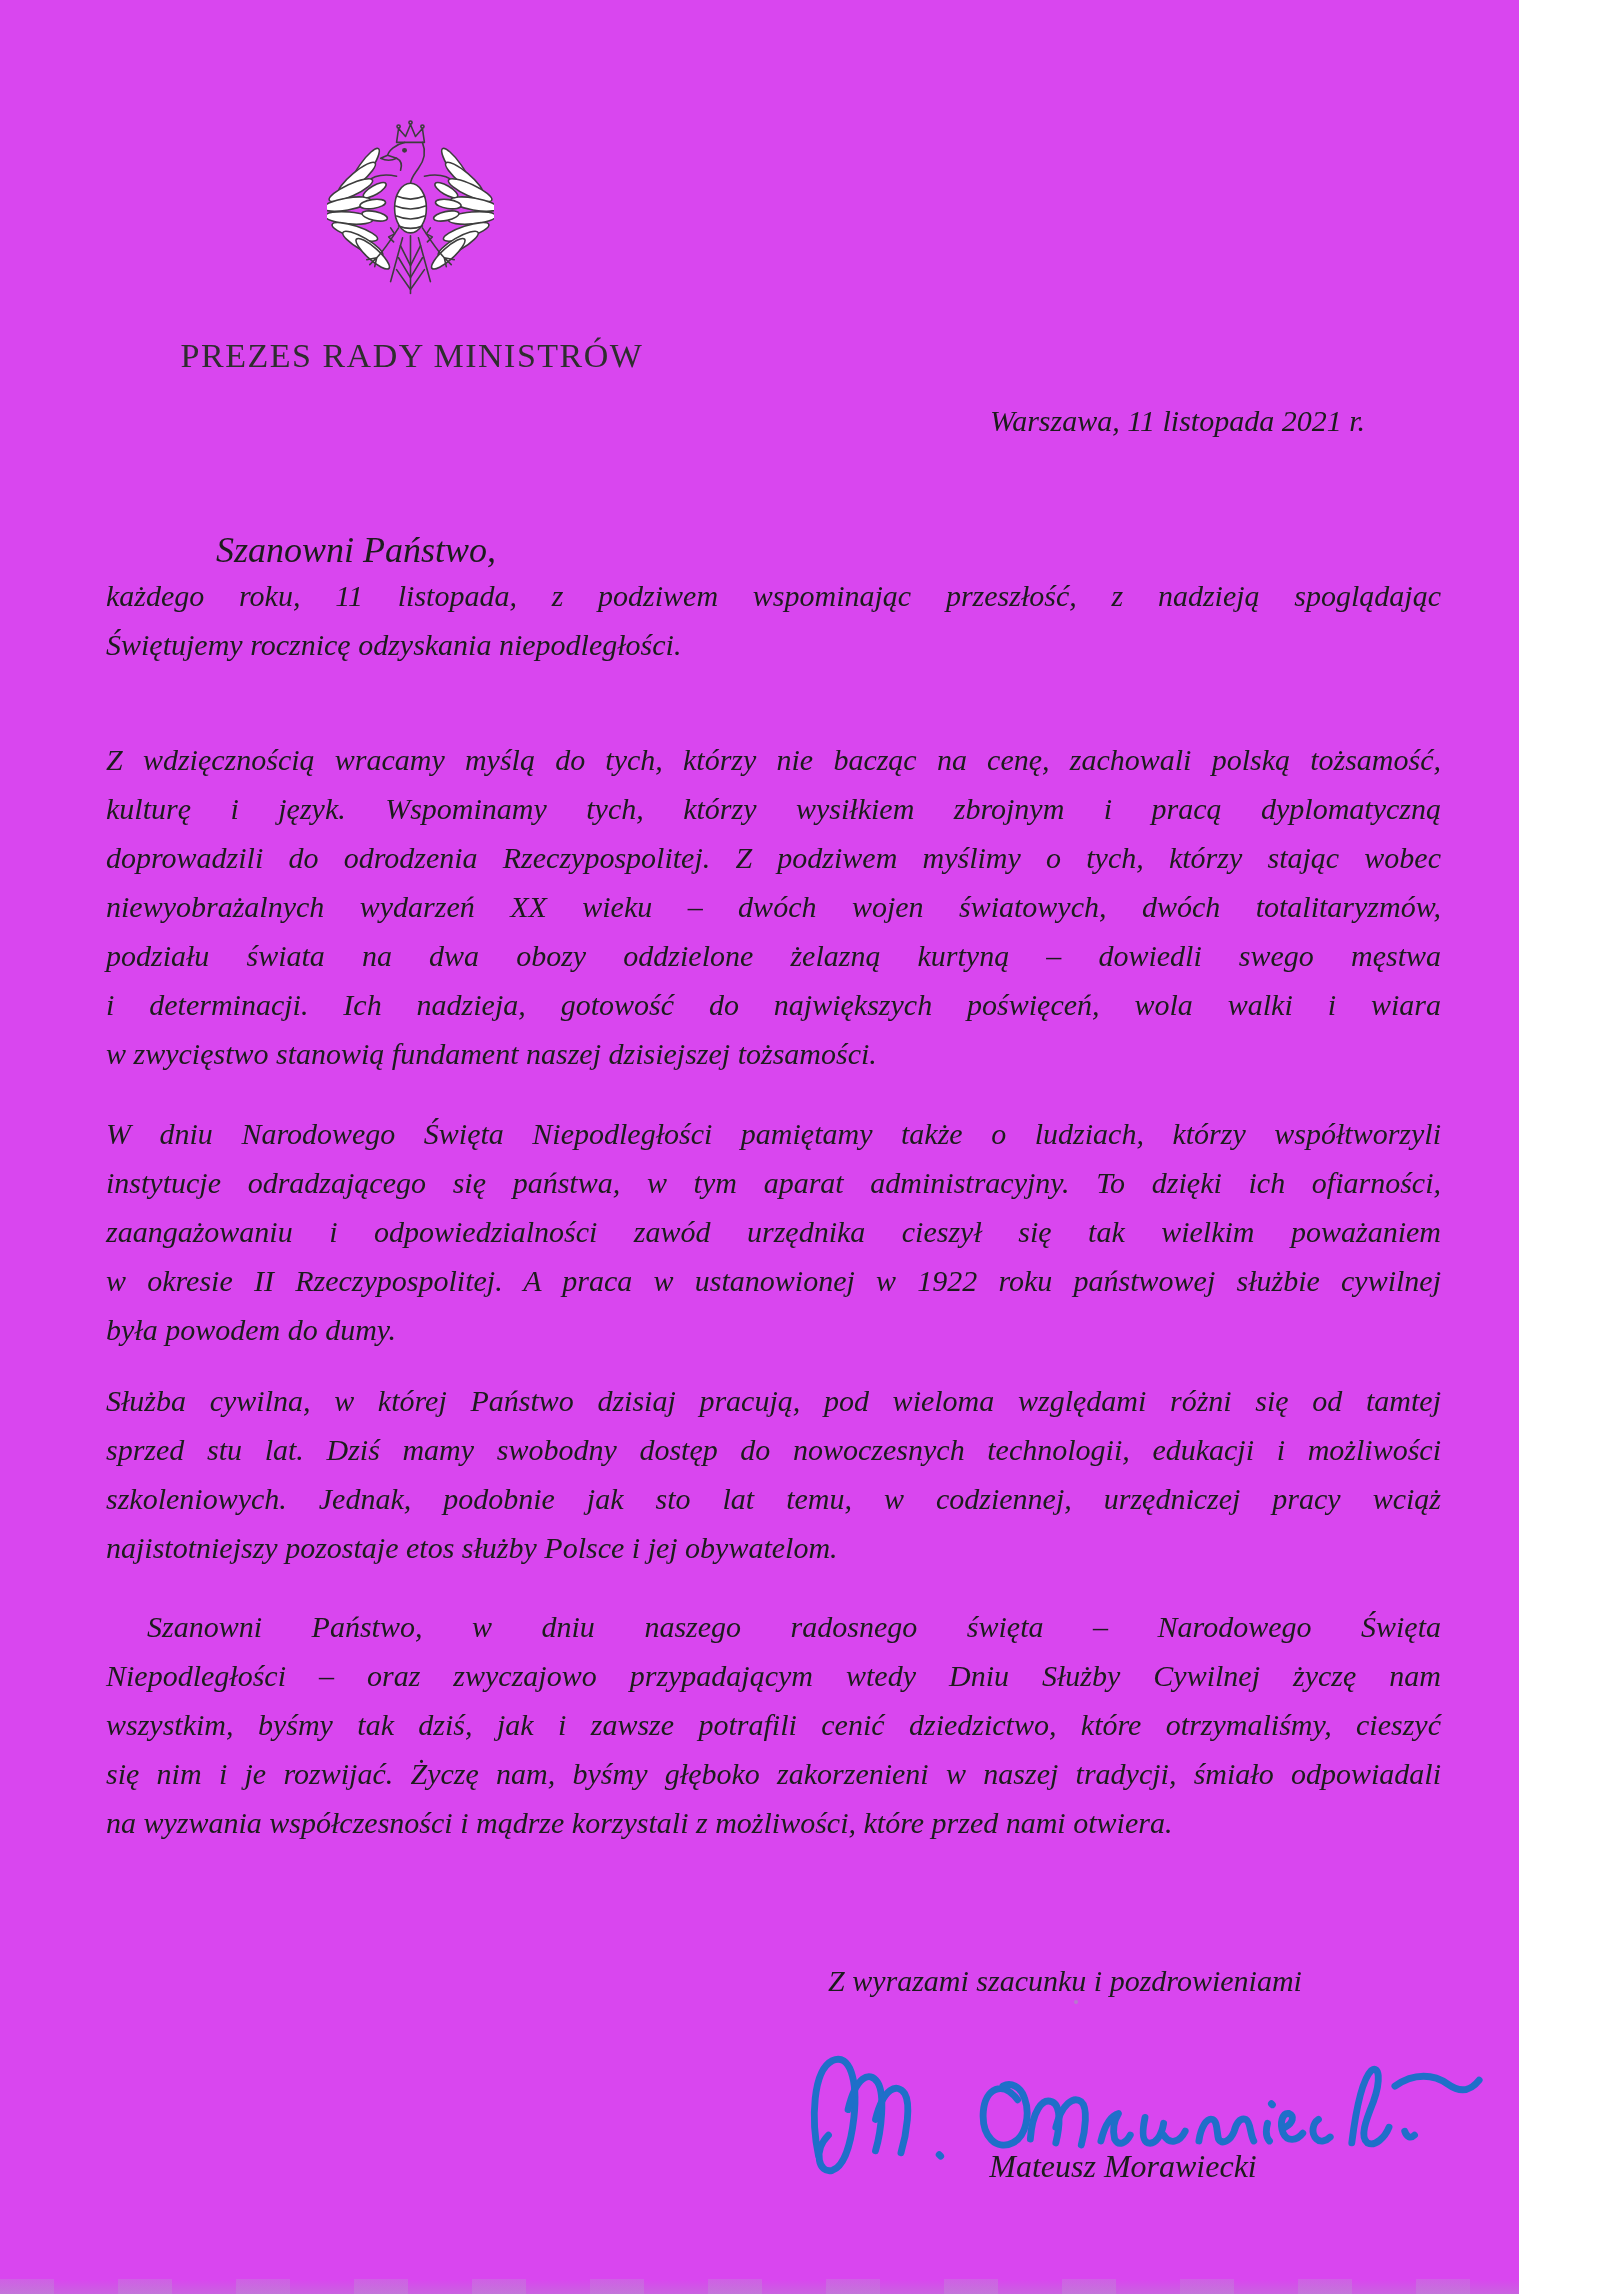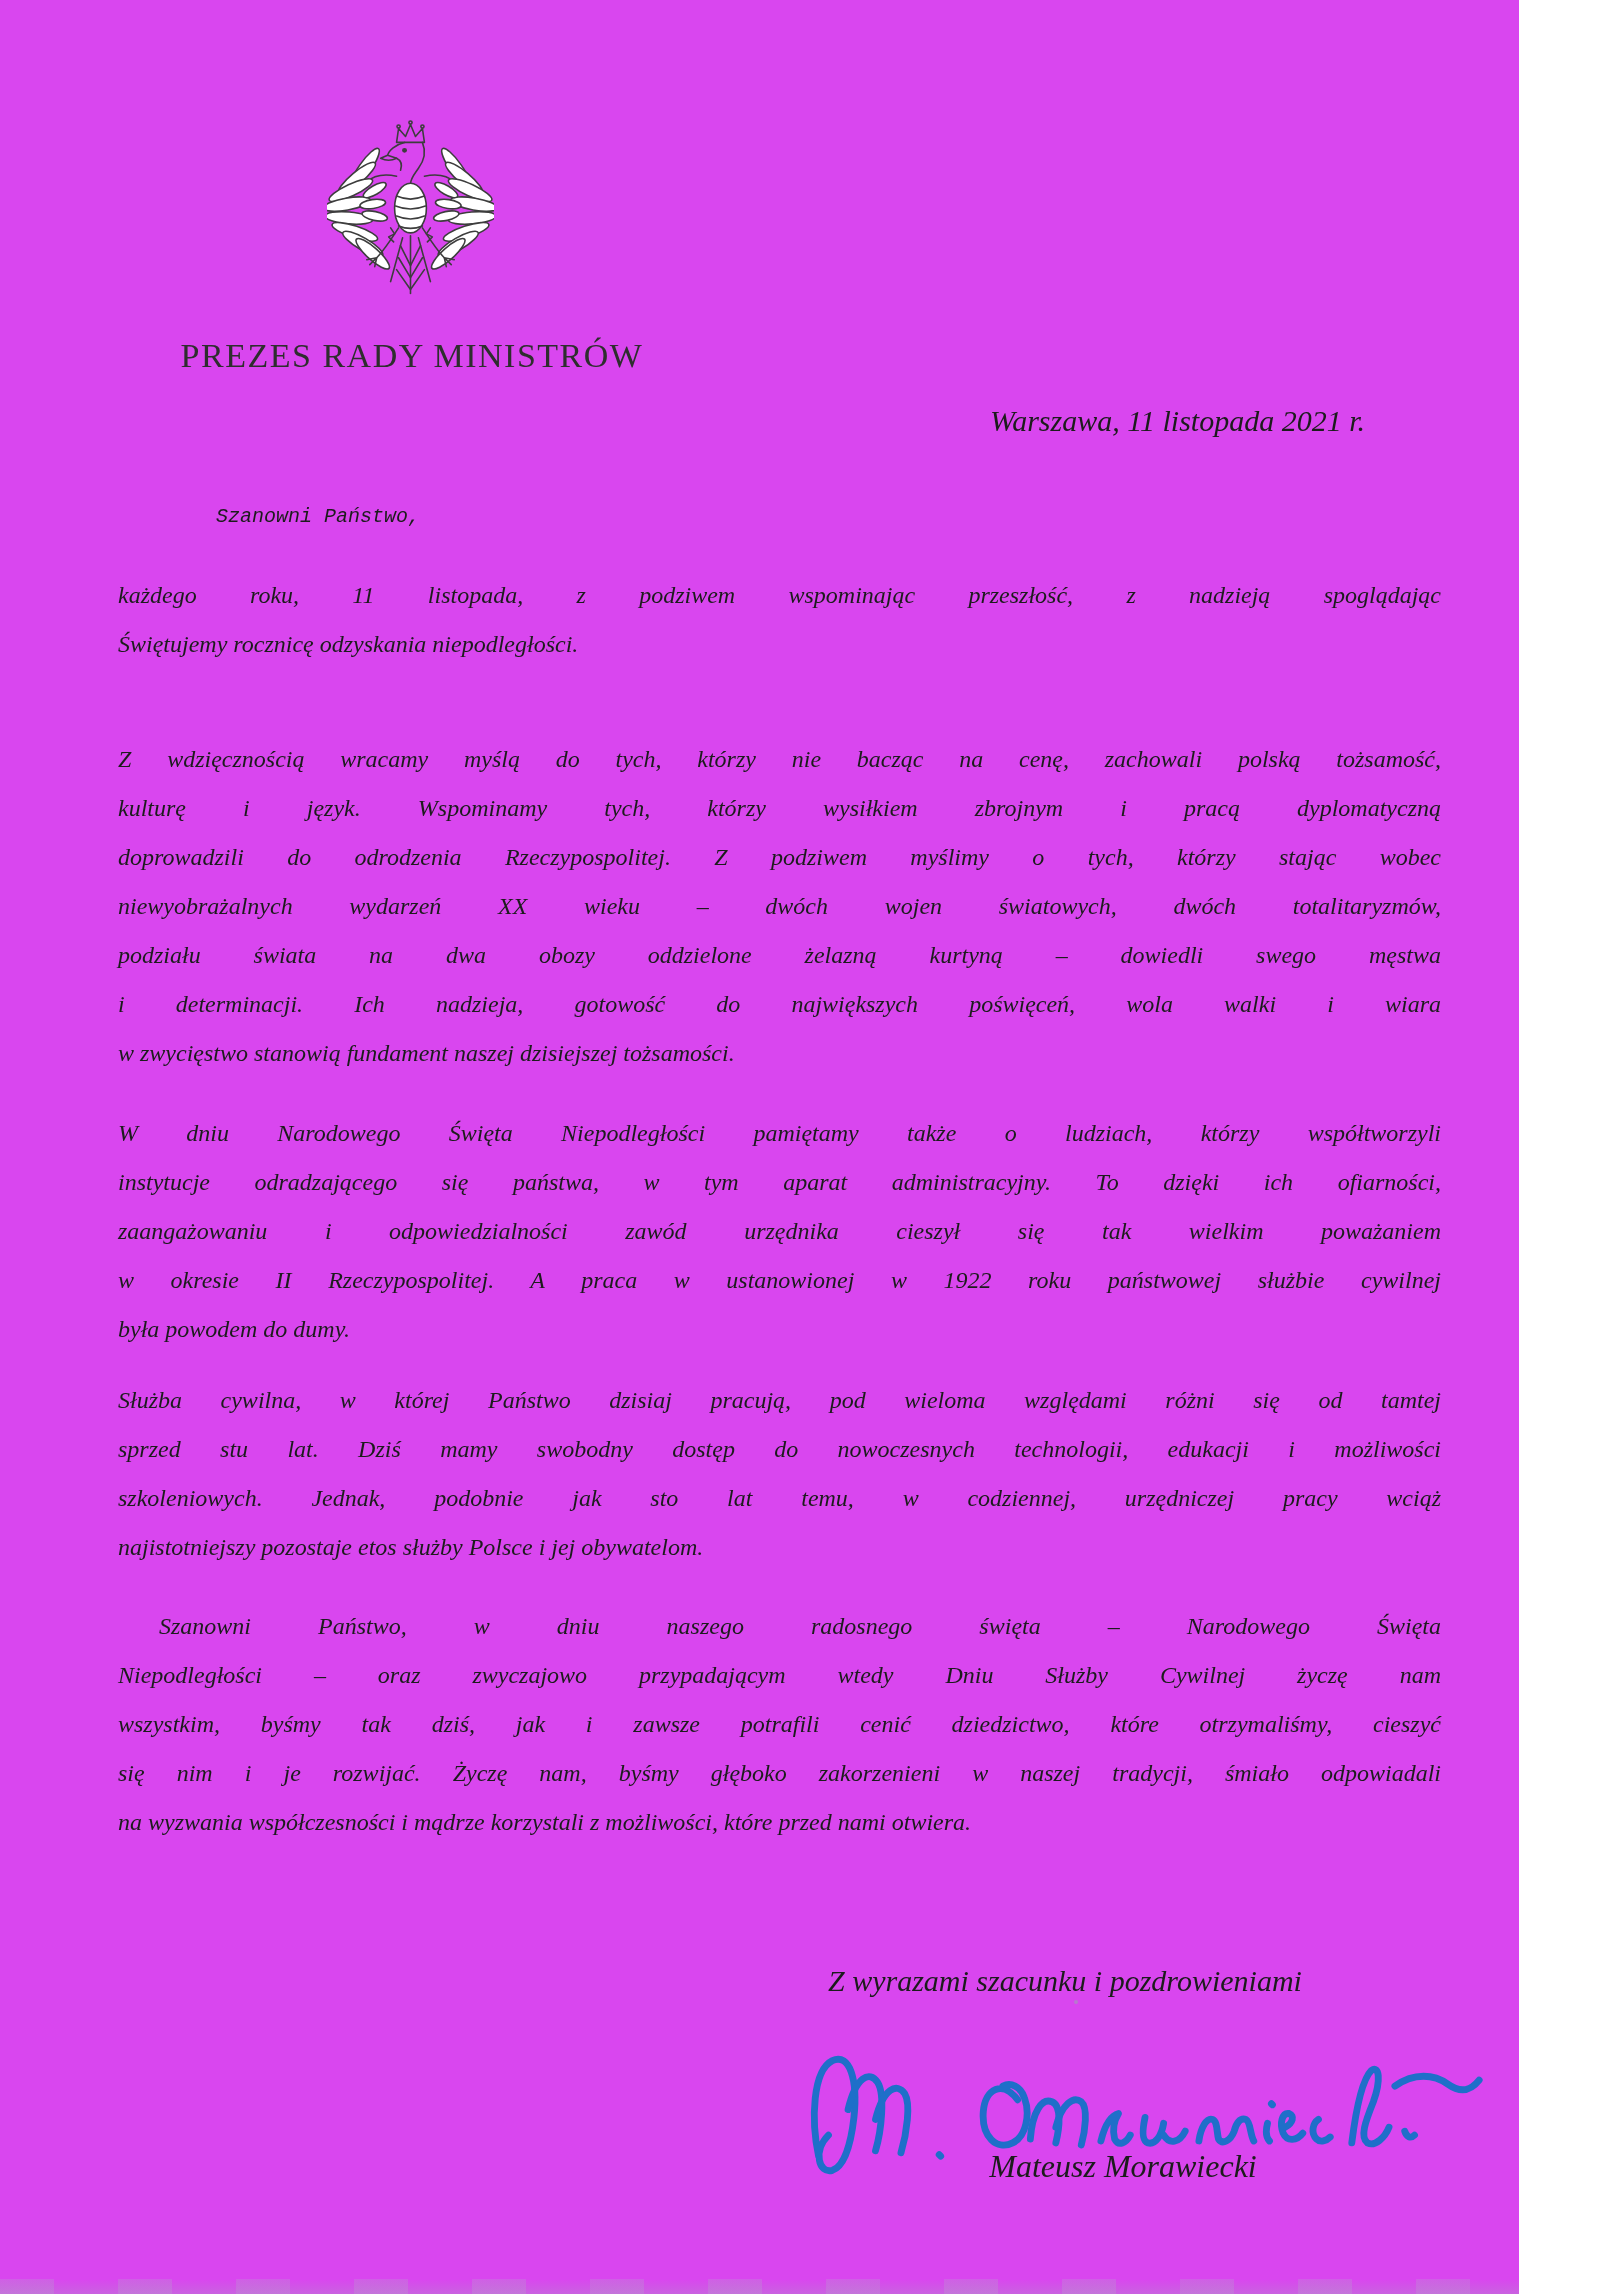--- a/index.html
+++ b/index.html
@@ -17,30 +17,29 @@
     position:absolute;left:118px;top:337px;width:588px;
     font-size:34px;letter-spacing:1.5px;text-align:center;
     color:#2e2e2e;white-space:nowrap;
   }
   .script{font-style:italic;color:#1c1c1c;}
   .dateline{
     position:absolute;right:154px;top:404px;
     font-size:30px;white-space:nowrap;
   }
   .salutation{
-    position:absolute;left:216px;top:505px;
-    font-size:20px;white-space:nowrap;font-family:Liberation Mono, monospace;
+    position:absolute;left:216px;top:529px;
+    font-size:36px;white-space:nowrap;
   }
   .para{position:absolute;left:106px;width:1335px;}
   .jline{
     display:block;height:49px;line-height:49px;
-    font-size:24px;
+    font-size:30px;
     text-align:justify;text-align-last:justify;
     white-space:nowrap;
-    margin-left:12px;
   }
   .jline.last{text-align-last:left;}
   .jline.indent{text-indent:41px;}
   .closing{
     position:absolute;left:828px;top:1937px;
     font-size:30px;white-space:nowrap;margin-top:27px;
   }
   .signature{position:absolute;left:806px;top:2041px;width:678px;height:147px;}
   .signature svg{width:100%;height:100%;}
   .printed-name{

